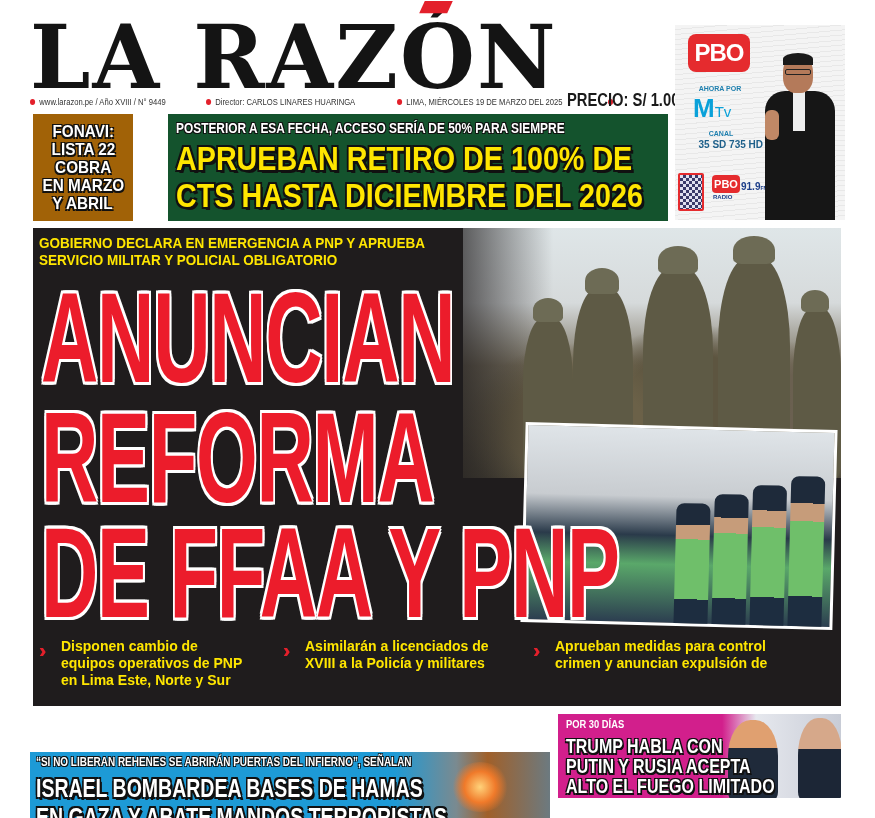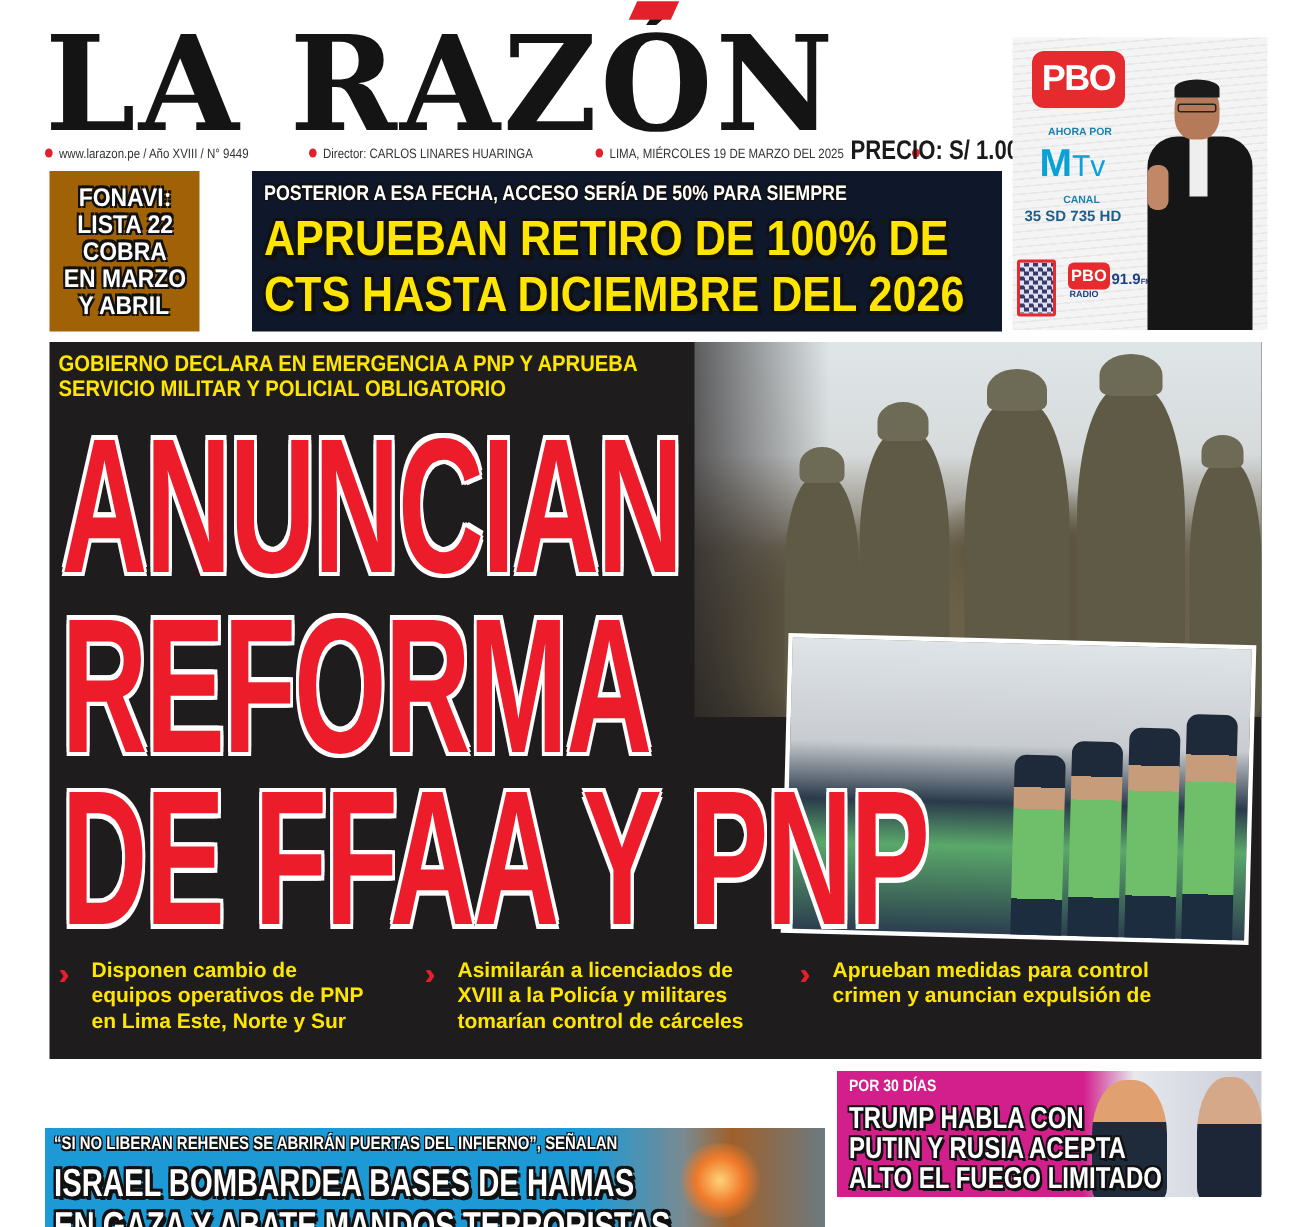--- a/index.html
+++ b/index.html
@@ -23,42 +23,42 @@
   .infobar { top: 94px; left: 30px; width: 640px; height: 16px; font-size: 9px; color: #333; display: flex; align-items: center; }
   .infobar .item { display: flex; align-items: center; margin-right: 16px; white-space: nowrap; transform: scaleX(0.85); transform-origin: left center; }
   .dot { width: 6px; height: 6px; border-radius: 50%; background: #e3202b; margin-right: 5px; display: inline-block; }
   .price { left: 567px; top: 90px; font-size: 18px; font-weight: bold; color: #1a1a1a; transform: scaleX(0.82); transform-origin: left top; white-space: nowrap; }
 
   
   .ad { left: 675px; top: 25px; width: 170px; height: 195px; background: repeating-linear-gradient(175deg, #f4f4f4 0 4px, #e8e8e8 4px 5px); overflow: hidden; }
   .ad .pbo-logo { position: absolute; left: 13px; top: 9px; width: 62px; height: 38px; background: #e52b2e; border-radius: 8px; color: #fff; font-weight: 900; font-size: 24px; text-align: center; line-height: 38px; letter-spacing: -1px; }
   .ad .ahora { position: absolute; left: 10px; top: 60px; width: 70px; text-align: center; font-size: 7px; font-weight: bold; color: #1d7fae; }
   .ad .movistar { position: absolute; left: 18px; top: 68px; font-size: 26px; font-weight: 900; color: #0aa1d9; }
-  .ad .movistar small { font-size: 20px; font-weight: normal; }
+  .ad .movistar small { font-size: 15px; font-weight: normal; }
   .ad .canal { position: absolute; left: 10px; top: 105px; width: 72px; text-align: center; font-size: 7px; font-weight: bold; color: #1d7fae; }
-  .ad .canales { position: absolute; left: 8px; top: 114px; width: 80px; text-align: left; font-size: 10px; font-weight: bold; color: #1d5f8a; white-space: nowrap; }
+  .ad .canales { position: absolute; left: 8px; top: 114px; width: 80px; text-align: right; font-size: 10px; font-weight: bold; color: #1d5f8a; white-space: nowrap; }
   .ad .qr { position: absolute; left: 3px; top: 148px; width: 26px; height: 38px; border: 2px solid #e52b2e; background: repeating-conic-gradient(#3a3a6a 0 25%, #e0e0f0 0 50%) 0 0 / 6px 6px; border-radius: 2px; }
   .ad .pbo-radio { position: absolute; left: 37px; top: 150px; width: 28px; height: 18px; background: #e52b2e; border-radius: 4px; color: #fff; font-weight: 900; font-size: 11px; text-align: center; line-height: 18px; }
   .ad .radio-label { position: absolute; left: 38px; top: 169px; font-size: 6px; font-weight: 900; color: #1d3f8a; }
   .ad .freq { position: absolute; left: 66px; top: 156px; font-size: 10px; font-weight: bold; color: #1d3f8a; }
   .ad .freq small { font-size: 5px; }
   .ad .person { position: absolute; left: 88px; top: 30px; width: 72px; height: 170px; }
   .ad .person .head { position: absolute; left: 20px; top: 0; width: 30px; height: 38px; background: #b47a5a; border-radius: 45% 45% 40% 40%; }
   .ad .person .hair { position: absolute; left: 20px; top: -2px; width: 30px; height: 12px; background: #1a1a1a; border-radius: 50% 50% 0 0; }
   .ad .person .glasses { position: absolute; left: 22px; top: 14px; width: 26px; height: 6px; border: 1.5px solid #222; border-radius: 2px; }
   .ad .person .body { position: absolute; left: 2px; top: 36px; width: 70px; height: 134px; background: #161616; border-radius: 20px 20px 0 0; }
   .ad .person .shirt { position: absolute; left: 30px; top: 36px; width: 12px; height: 40px; background: #eee; }
   .ad .person .thumb { position: absolute; left: 2px; top: 55px; width: 14px; height: 30px; background: #c08866; border-radius: 6px; }
 
   
   .fonavi { left: 33px; top: 114px; width: 100px; height: 107px; background: #a16207; display: flex; flex-direction: column; align-items: center; justify-content: center; }
   .fonavi div { color: #fff; font-weight: 900; font-size: 17px; line-height: 18px; text-align: center; text-shadow: -1.5px -1.5px 0 #111, 1.5px -1.5px 0 #111, -1.5px 1.5px 0 #111, 1.5px 1.5px 0 #111; transform: scaleX(0.9); white-space: nowrap; }
 
   
-  .cts { left: 168px; top: 114px; width: 500px; height: 107px; background: #0f172a; }
+  .cts { left: 168px; top: 114px; width: 500px; height: 107px; background: #14532d; }
   .cts .kicker { position: absolute; left: 8px; top: 6px; color: #fff; font-weight: 900; font-size: 14px; white-space: nowrap; transform: scaleX(0.85); transform-origin: left top; text-shadow: -1px -1px 0 #111, 1px -1px 0 #111, -1px 1px 0 #111, 1px 1px 0 #111; }
   .cts .head { position: absolute; left: 8px; color: #ffe600; font-weight: 900; font-size: 33px; line-height: 36px; white-space: nowrap; transform: scaleX(0.87); transform-origin: left top; text-shadow: -2px -2px 0 #111, 2px -2px 0 #111, -2px 2px 0 #111, 2px 2px 0 #111, 3px 3px 0 #111; }
 
   
   .main { left: 33px; top: 228px; width: 808px; height: 478px; background: #1f1c1d; overflow: hidden; }
   .photo-soldiers { position: absolute; left: 430px; top: 0; width: 378px; height: 250px;
     background:
       radial-gradient(ellipse at 30% 80%, #6b6148 0 18%, transparent 30%),
       radial-gradient(ellipse at 60% 70%, #5d5540 0 20%, transparent 32%),
       radial-gradient(ellipse at 85% 75%, #6a6050 0 15%, transparent 28%),
@@ -187,21 +187,20 @@
         <div>Disponen cambio de</div>
         <div>equipos operativos de PNP</div>
         <div>en Lima Este, Norte y Sur</div>
       </div>
     </div>
     <div class="bullet" style="position:absolute;left:250px;">
       <span class="chev">››</span>
       <div class="bullet-text">
         <div>Asimilarán a licenciados de</div>
         <div>XVIII a la Policía y militares</div>
-        <div>tomarían control de cárceles</div>
       </div>
     </div>
     <div class="bullet" style="position:absolute;left:500px;">
       <span class="chev">››</span>
       <div class="bullet-text">
         <div>Aprueban medidas para control</div>
         <div>crimen y anuncian expulsión de</div>
       </div>
     </div>
   </div>

